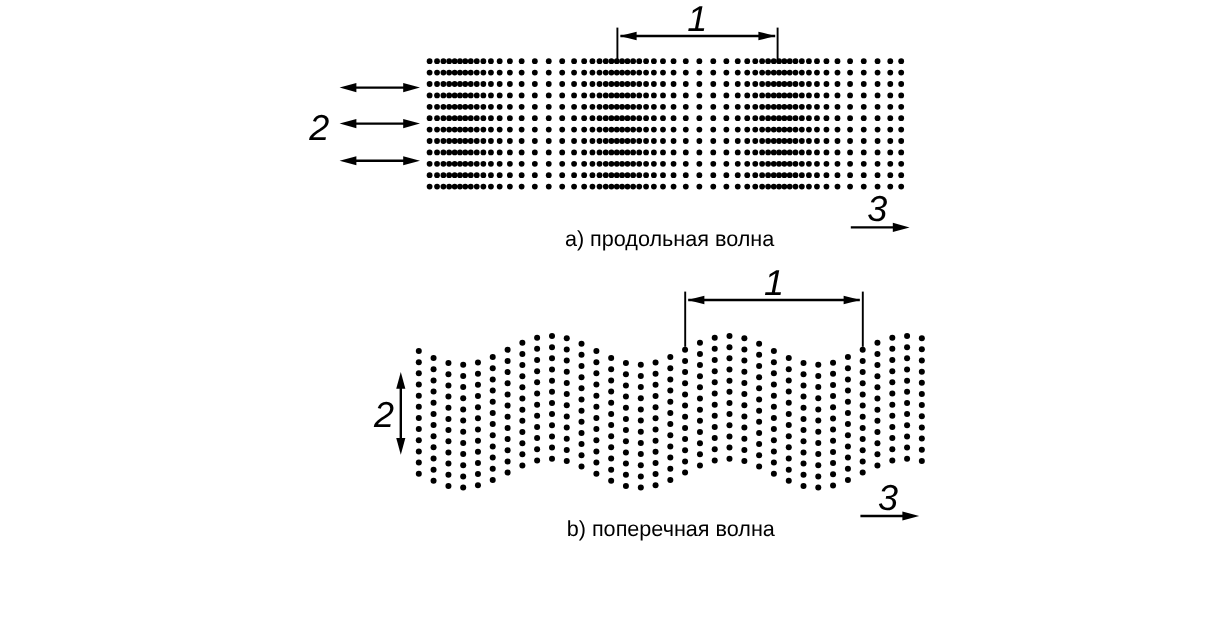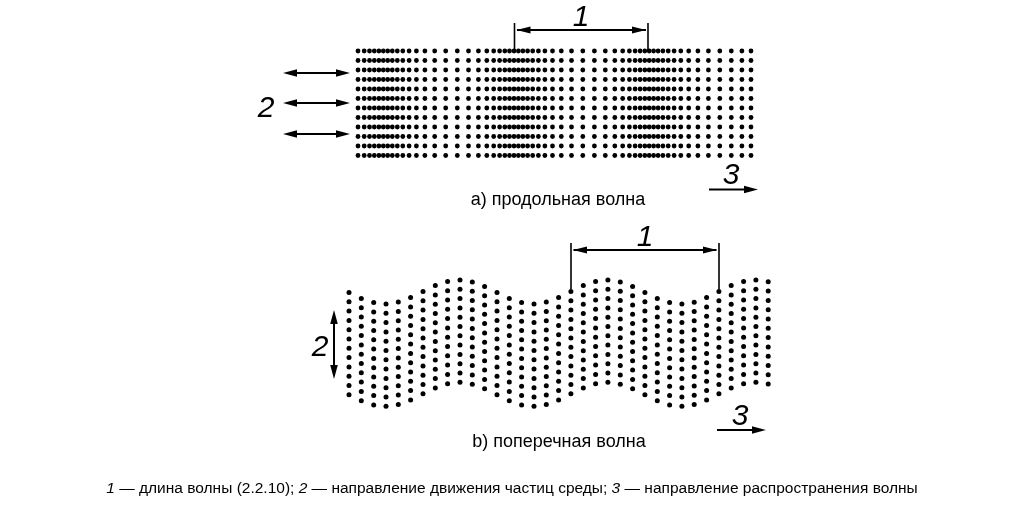--- a/index.html
+++ b/index.html
@@ -1212,14 +1212,13 @@
 
     <g>
       <line class="ink-line" x1="717" y1="430" x2="754" y2="430"></line>
       <polygon class="head" points="766,430 752,426.2 752,433.8"></polygon>
       <text class="callout-num" x="740" y="425">3</text>
     </g>
 
     <text class="caption" x="559" y="447">b) поперечная волна</text>
   </svg>
 
-  <div class="legend"><span class="num">1</span><span> — длина волны (2.2.10); </span><span class="num">2</span><span> — направление движения частиц среды; </span><span class="num">3</span><span> — направление распространения волны</span></div>
 </div>
 
 </body></html>

